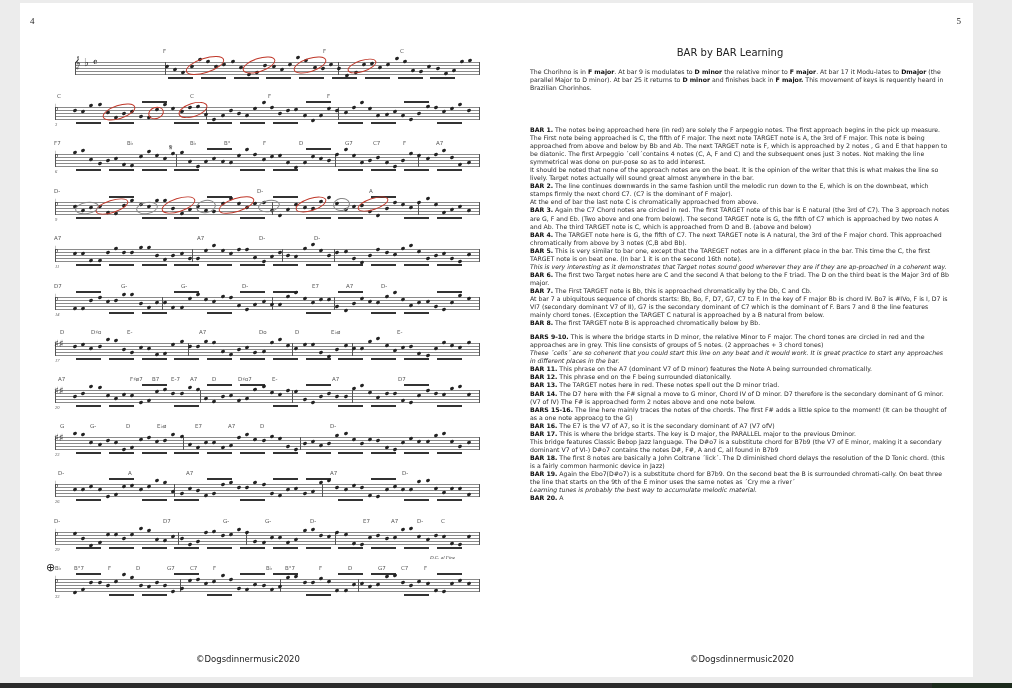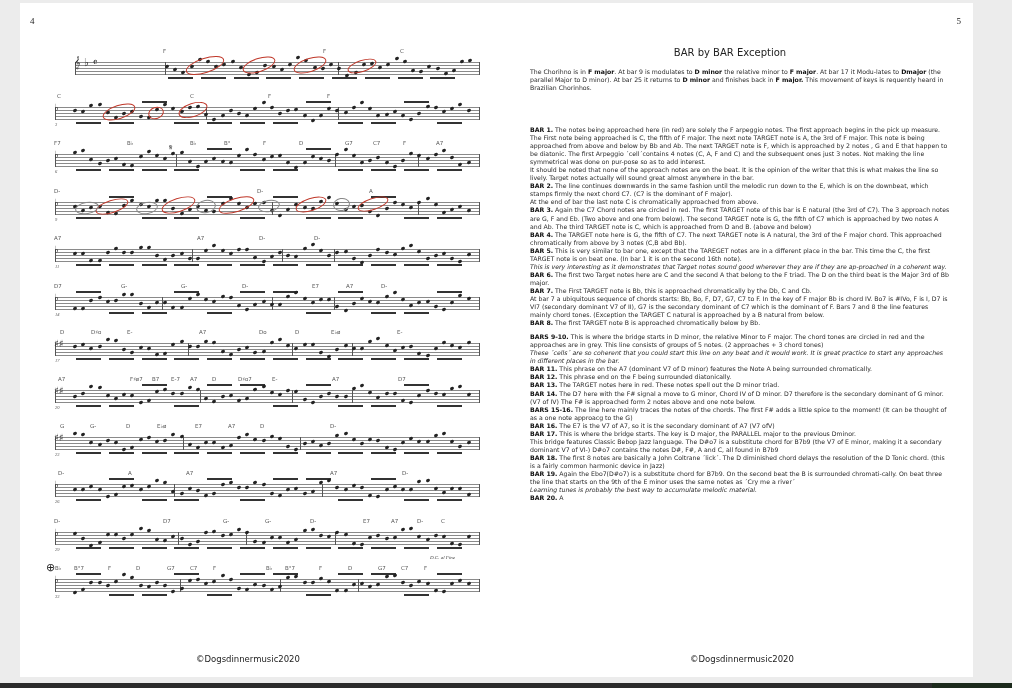--- a/index.html
+++ b/index.html
@@ -1060,21 +1060,21 @@
         <span class="chord" style="left: 149px; top: 140px; font-size: 8px; color: rgb(51, 51, 51);">𝄋</span>
         <span class="dc" style="left: 410px; top: 552px;">D.C. al Fine</span>
         <span class="coda" style="left: 26px; top: 558px;">⊕</span>
       </div>
 
     <span class="footer">©Dogsdinnermusic2020</span>
   </div>
 
   <div class="page page-right">
     <span class="page-num">5</span>
-    <div class="title">BAR by BAR Exception</div>
+    <div class="title">BAR by BAR Learning</div>
 
     <div class="intro">
       <span>The Chorihno is in </span><b>F major</b><span>. At bar 9 is modulates to </span><b>D minor</b><span> the relative minor to  </span><b>F major</b><span>. At bar 17 it Modu-lates to </span><b>Dmajor</b><span> (the parallel Major to D minor). At bar 25 it returns to </span><b>D minor</b><span> and finishes back in </span><b>F major.</b><span> This movement of keys is requently heard in Brazilian Chorinhos.</span>
     </div>
 
     <div class="analysis" id="analysis">
         <p><b>BAR  1.</b><span> The notes being approached here (in red) are solely the F arpeggio notes. The first approach begins in the pick up measure. The First note being approached is C, the fifth of F major. The next note TARGET note is A, the 3rd of F major. This note is being approached from above and below by Bb and Ab. The next TARGET note is F, which is approached by 2 notes , G and E that happen to be diatonic. The first Arpeggio ´cell´contains 4 notes (C, A, F and C) and the subsequent ones just 3 notes. Not making the line symmetrical was done on pur-pose so as to add interest.</span></p>
         <p><span>It should be noted that none of the approach notes are on the beat. It is the opinion of the writer that this is what makes the line so lively. Target notes actually will sound great almost anywhere in the bar.</span></p>
         <p><b>BAR  2.</b><span>  The line continues downwards in the same fashion until the melodic run down to the E, which is on the downbeat, which stamps firmly the next chord C7. (C7 is the dominant of F major).</span></p>
         <p><span>At the end of bar the last note C is chromatically approached from above.</span></p>

